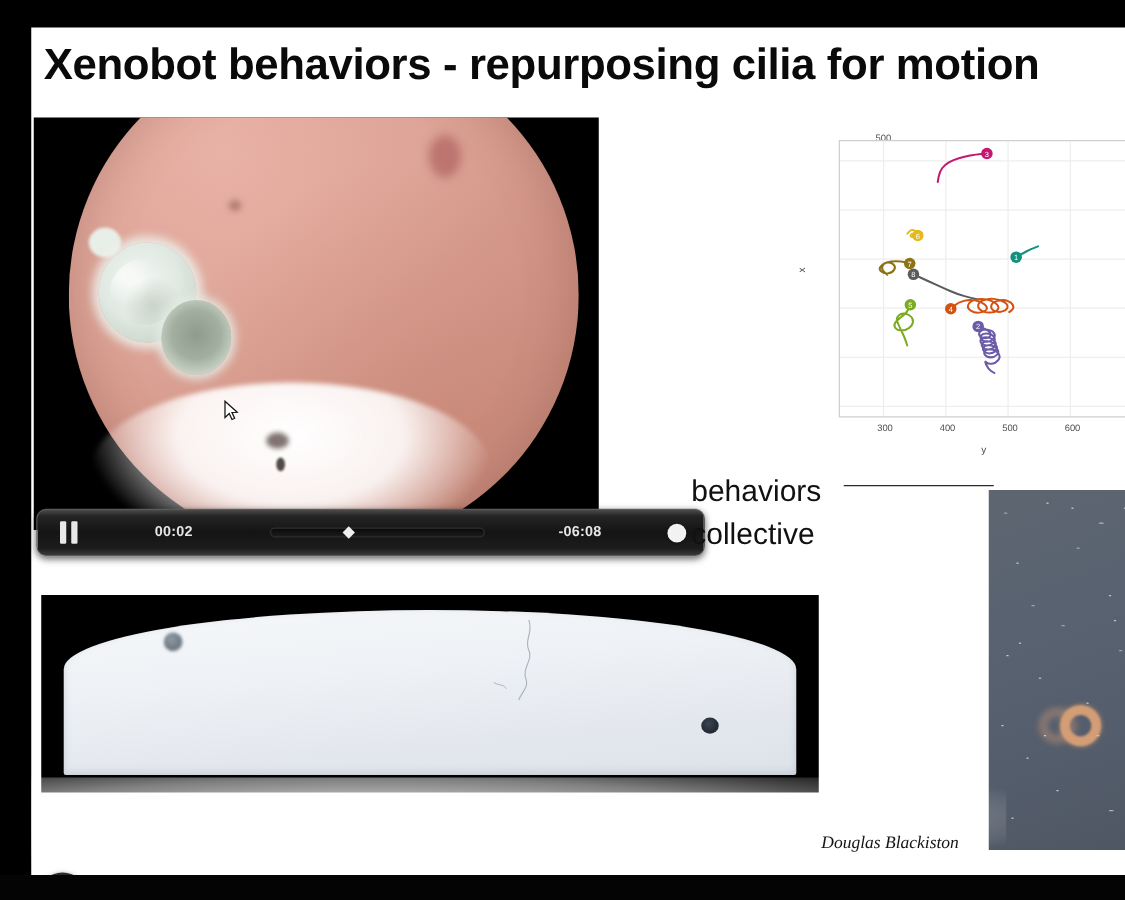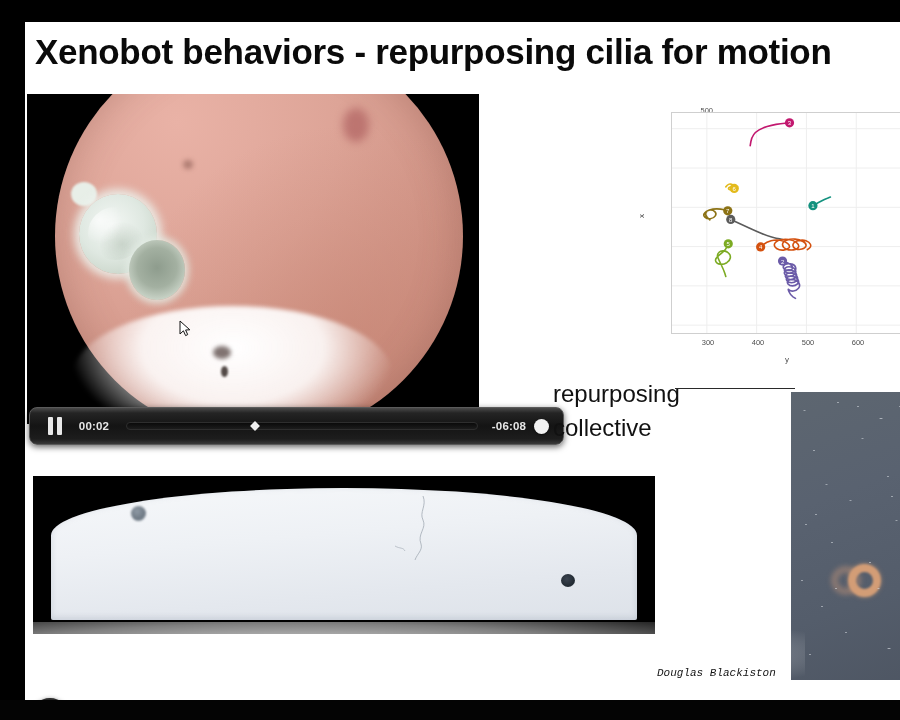--- a/index.html
+++ b/index.html
@@ -139,20 +139,21 @@
     left: 4px; top: 385px;
     width: 535px; height: 38px;
     border-radius: 8px;
     background: linear-gradient(180deg, #4a4a4a 0%, #242424 14%, #141414 50%, #1d1d1d 86%, #3a3a3a 100%);
     border: 1px solid #5b5b5b;
     box-shadow: 0 2px 6px rgba(0,0,0,0.6);
     display: flex;
     align-items: center;
     padding: 0 6px;
     box-sizing: border-box;
+    gap: 45px;
   }
   .pb-play {
     width: 26px; height: 22px;
     display: flex; align-items: center; justify-content: center;
     gap: 4px;
     margin-left: 6px;
     cursor: pointer;
   }
   .pb-play i {
     display: block;
@@ -333,23 +334,23 @@
     border: 8px solid #d39d76;
     box-sizing: border-box;
     filter: blur(0.8px);
     box-shadow: 0 0 4px rgba(214,160,120,0.6);
   }
 
   
   .attribution {
     position: absolute;
     left: 632px; top: 645px;
-    font-size: 11px;
+    font-size: 14px;
     font-style: italic;
-    font-family: Liberation Mono, monospace;
+    font-family: Liberation Serif, serif;
     color: #141414;
   }
 
   
   .bloom {
     position: absolute;
     left: 0; top: 600px;
     width: 780px; height: 80px;
     background: radial-gradient(ellipse at 35% 40%, rgba(255,255,255,0.95) 0%, rgba(255,255,255,0.5) 45%, rgba(255,255,255,0) 78%);
     pointer-events: none;
@@ -463,21 +464,21 @@
             <text x="88.63673469387756" y="136.36428571428573" text-anchor="middle" font-size="6" font-family="&quot;Liberation Sans&quot;, sans-serif" fill="#ffffff">4</text>
             <path d="M110.5 148.1 Q110.5 148.1 113.5 149.1 Q116.5 150.1 119.0 152.0 Q121.5 154.0 120.0 156.0 Q118.5 157.9 115.5 157.5 Q112.5 157.1 111.5 155.2 Q110.5 153.2 113.0 151.6 Q115.5 150.1 119.0 150.9 Q122.5 151.6 123.5 154.0 Q124.5 156.4 122.5 158.3 Q120.5 160.3 117.5 160.3 Q114.5 160.3 113.0 158.3 Q111.5 156.4 113.5 154.8 Q115.5 153.2 119.0 154.0 Q122.5 154.8 123.5 157.1 Q124.5 159.5 122.5 161.5 Q120.5 163.4 117.5 163.4 Q114.5 163.4 113.0 161.5 Q111.5 159.5 113.5 157.9 Q115.5 156.4 119.0 157.1 Q122.5 157.9 124.0 160.3 Q125.5 162.6 123.5 164.6 Q121.5 166.6 118.5 166.6 Q115.5 166.6 114.0 164.6 Q112.5 162.6 114.5 161.1 Q116.5 159.5 120.0 160.3 Q123.5 161.1 125.0 163.4 Q126.5 165.8 124.5 167.8 Q122.5 169.7 119.5 169.7 Q116.5 169.7 115.0 167.8 Q113.5 165.8 115.5 164.2 Q117.5 162.6 121.0 163.4 Q124.5 164.2 126.0 166.6 Q127.5 168.9 125.5 170.9 Q123.5 172.9 120.5 172.9 Q117.5 172.9 116.0 170.9 Q114.5 168.9 116.5 167.4 Q118.5 165.8 122.0 166.6 Q125.5 167.4 127.0 170.1 Q128.5 172.9 126.5 175.2 Q124.5 177.6 121.5 178.0 Q118.5 178.4 117.0 176.8 Q115.5 175.2 117.0 178.8 Q118.5 182.3 121.0 183.9 L123.5 185.4" fill="none" stroke="#6b5ba8" stroke-width="1.6" stroke-linecap="round"></path>
             <circle cx="110.5469387755102" cy="148.10714285714286" r="4.6" fill="#6b5ba8"></circle>
             <text x="110.5469387755102" y="150.50714285714287" text-anchor="middle" font-size="6" font-family="&quot;Liberation Sans&quot;, sans-serif" fill="#ffffff">2</text>
           </svg>
       </div>
     </div>
 
     <div class="callout-leader"></div>
     <div class="callout">
-      <div>repurposing</div>
+      <div>behaviors</div>
       <div>collective</div>
     </div>
 
     <div class="video-tray">
       <div class="vt-plate"></div>
       <div class="vt-dot d1"></div>
       <div class="vt-dot d2"></div>
       <svg class="vt-fiber" width="60" height="70" viewBox="0 0 60 70">
         <path d="M30 2 C34 12, 26 18, 30 26 C34 34, 24 40, 28 50 C30 56, 24 60, 22 66" fill="none" stroke="#aab2bb" stroke-width="0.9"></path>
         <path d="M2 52 C7 55, 10 53, 12 57" fill="none" stroke="#aeb6bf" stroke-width="0.8"></path>

